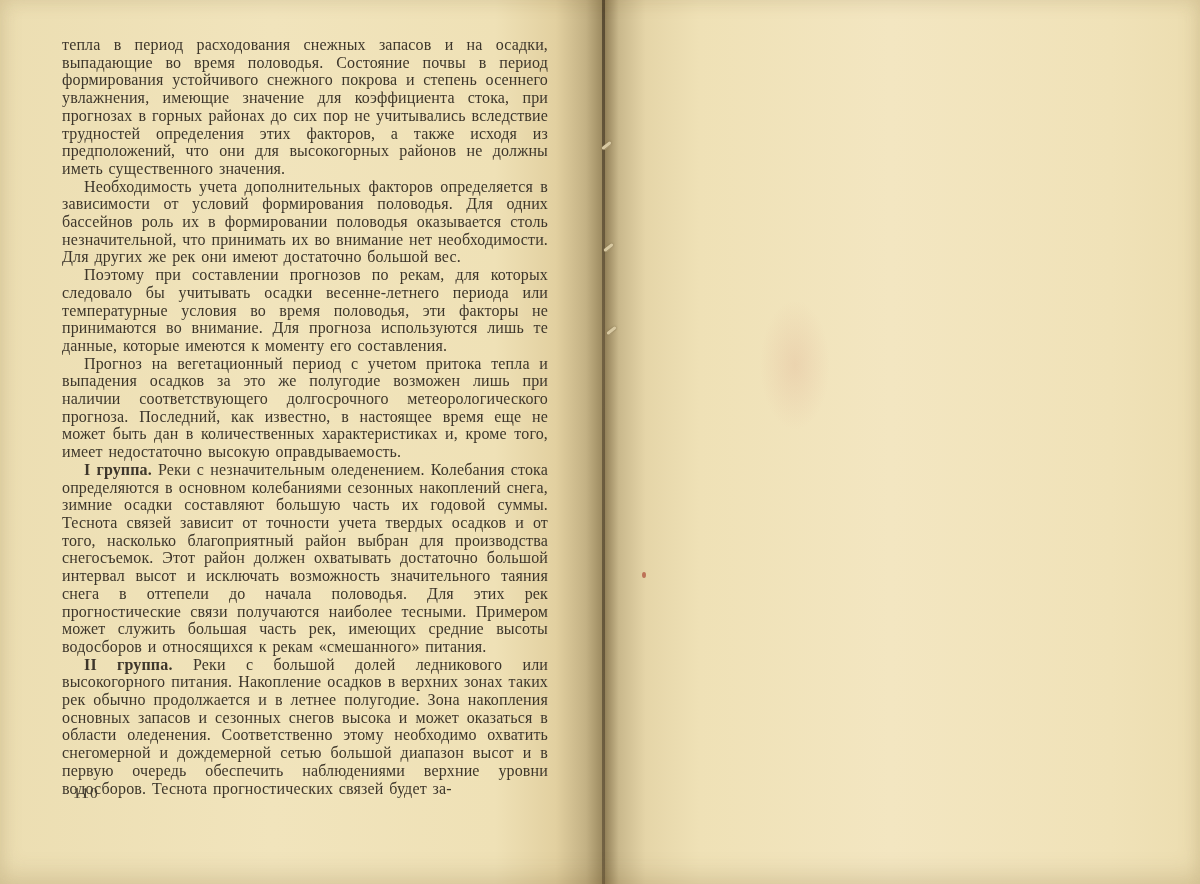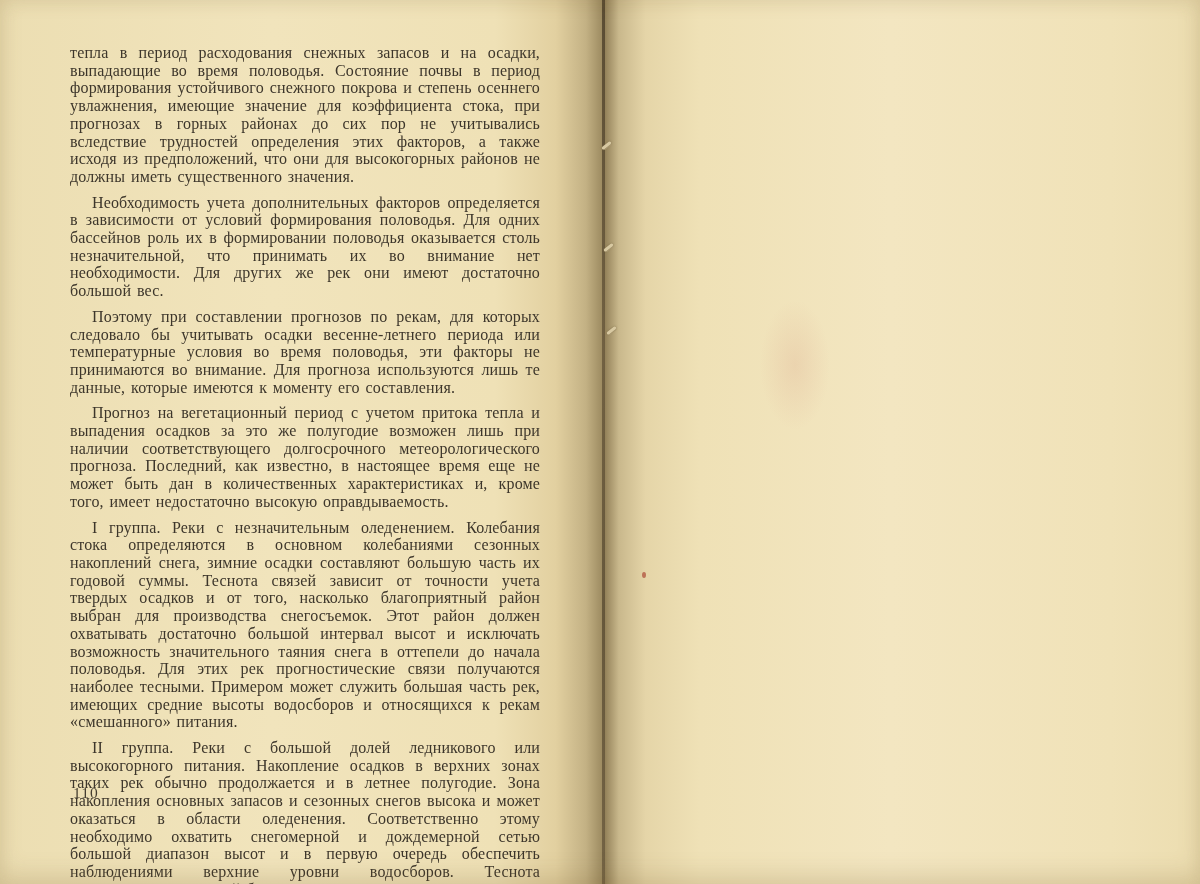--- a/index.html
+++ b/index.html
@@ -63,25 +63,25 @@
   .text-col {
     position: absolute; top: 36px;
     color: #3d362b;
     font-size: 16px;
     line-height: 17.7px;
     letter-spacing: 0.15px;
     word-spacing: 1.6px;
   }
   .text-col.left  { left: 62px;  width: 486px; }
   .text-col p {
-    margin: 8px;
+    margin: 0;
     text-align: justify;
   }
   .text-col p.indent { text-indent: 22px; }
-  .lead { font-weight: normal; }
+  .lead { font-weight: bold; }
   .page-number {
     position: absolute;
     font-size: 15.5px;
     color: #453e31;
     letter-spacing: 1px;
   }
   .page-number.left  { left: 73px;   top: 784px; }
 </style>
 </head>
 <body>

